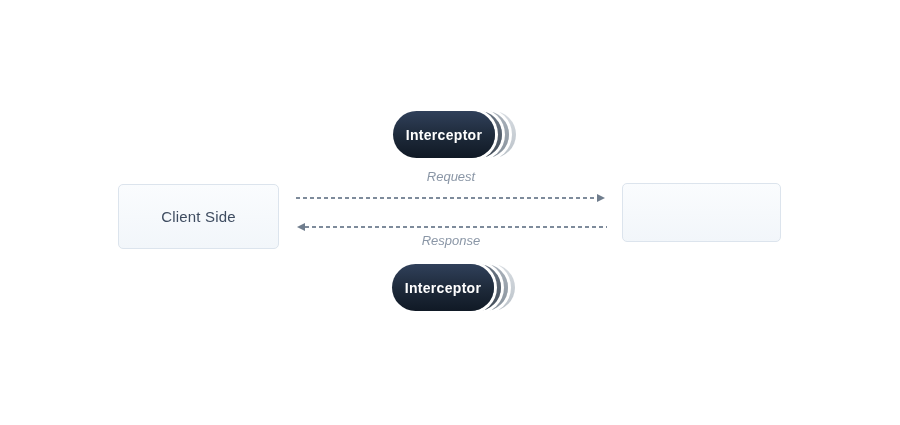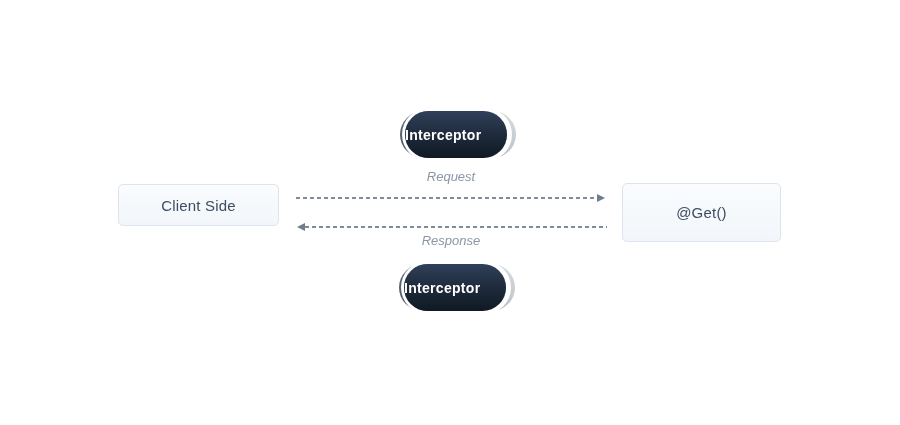--- a/index.html
+++ b/index.html
@@ -20,45 +20,46 @@
     align-items: center;
     justify-content: center;
     background: linear-gradient(180deg, #fafcfe 0%, #f2f6fa 100%);
     border: 1px solid #dce4ed;
     border-radius: 5px;
     color: #3e4c60;
     font-size: 15px;
     font-weight: 500;
     letter-spacing: 0.2px;
   }
-  .client-box  { left: 118px; top: 184px; width: 161px; height: 42px; }
+  .client-box  { left: 118px; top: 184px; width: 161px; height: 65px; }
   .handler-box { left: 622px; top: 183px; width: 159px; height: 59px; }
   .handler-lines { text-align: left; line-height: 22px; }
   .handler-lines span { display: block; }
 
   
   .pill-stack { position: absolute; width: 123px; height: 47px; }
   .pill-top    { left: 393px; top: 111px; }
   .pill-bottom { left: 392px; top: 264px; }
   .pill-layer {
     position: absolute;
     top: 0;
     width: 102px;
     height: 47px;
     border-radius: 24px;
     box-shadow: 0 0 0 3px #ffffff;
   }
   .pill-l3 { left: 21px; z-index: 1; background: linear-gradient(180deg, #d7dce1 0%, #bbc2c9 100%); }
   .pill-l2 { left: 14px; z-index: 2; background: linear-gradient(180deg, #aab2bb 0%, #87919b 100%); }
   .pill-l1 { left: 7px;  z-index: 3; background: linear-gradient(180deg, #6b7684 0%, #434d59 100%); }
   .pill-main {
-    left: 12px; z-index: 4;
+    left: 0; z-index: 4;
     background: linear-gradient(180deg, #30405a 0%, #1d2939 55%, #101925 100%);
     display: flex;
     align-items: center;
+    justify-content: center;
     color: #ffffff;
     font-size: 14px;
     font-weight: bold;
     letter-spacing: 0.3px;
   }
 
   
   .flow-label {
     position: absolute;
     width: 310px;
@@ -92,21 +93,20 @@
 <body>
 
 <div class="canvas">
 
   <div class="node-box client-box">
     <span>Client Side</span>
   </div>
 
   <div class="node-box handler-box">
     <div class="handler-lines">
-      <span>@Get()</span>
     </div>
   </div>
 
   <div class="pill-stack pill-top">
     <div class="pill-layer pill-l3"></div>
     <div class="pill-layer pill-l2"></div>
     <div class="pill-layer pill-l1"></div>
     <div class="pill-layer pill-main">
       <span>Interceptor</span>
     </div>

